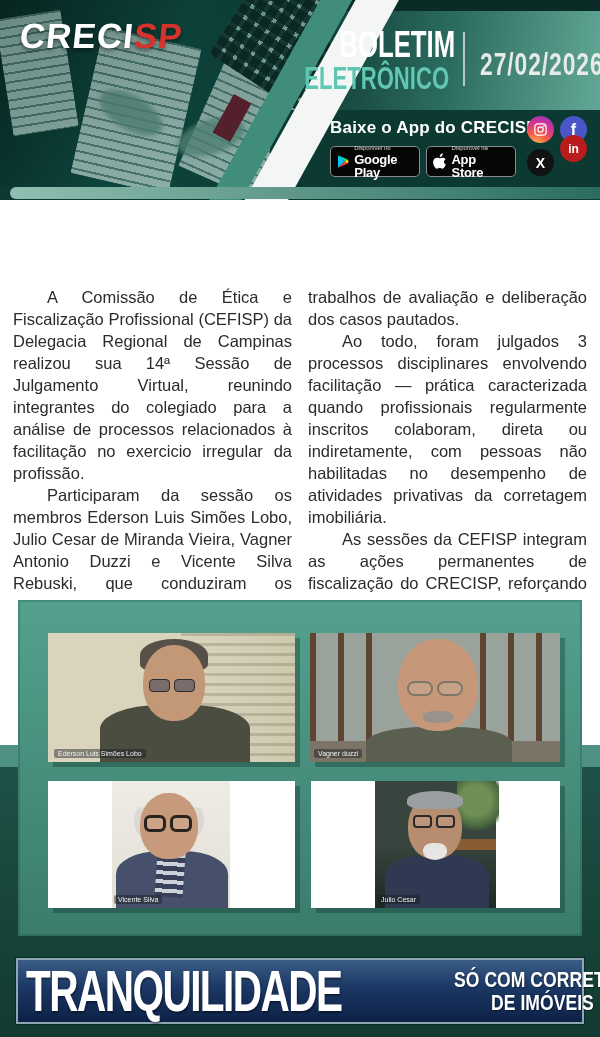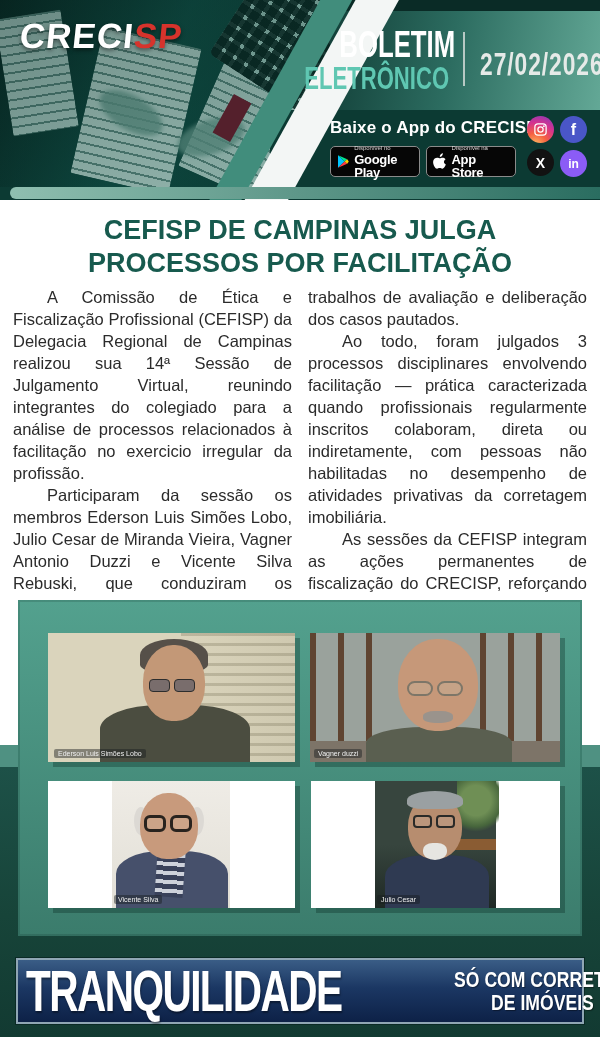--- a/index.html
+++ b/index.html
@@ -55,21 +55,21 @@
   .badge.apple { left:426px; }
   .badge .txt { display:flex; flex-direction:column; line-height:1; }
   .badge .t1 { color:#dadada; font-size:6px; margin-bottom:2px; }
   .badge .t2 { color:#fff; font-size:13px; font-weight:700; letter-spacing:-.3px; }
 
   .social { position:absolute; z-index:5; width:27px; height:27px; border-radius:50%; display:flex; align-items:center;
     justify-content:center; color:#fff; font-weight:700; cursor:pointer; }
   .social.instagram { left:527px; top:116px; background:radial-gradient(circle at 30% 110%, #fdc468 0%, #f56040 35%, #d5328f 65%, #8a3ab9 95%); }
   .social.facebook { left:560px; top:116px; background:#4a56c8; font-size:16px; }
   .social.x { left:527px; top:149px; background:#121212; font-size:14px; }
-  .social.linkedin { left:560px; top:150px; background:#8b5cf6; font-size:12px; }
+  .social.linkedin { left:560px; top:135px; background:#b91c1c; font-size:12px; }
 
   .header-strip { position:absolute; left:10px; top:187px; width:590px; height:12px; z-index:6; border-radius:6px 0 0 6px;
     background:linear-gradient(90deg,#8fbfb0,#2a6d60); }
 
   
   .article-title { position:absolute; left:0; top:214px; width:600px; text-align:center; color:#175a4e;
     font-weight:700; font-size:27px; line-height:1.22; }
   .article-cols { position:absolute; left:13px; top:286px; width:574px; height:312px; column-count:2; column-gap:16px;
     column-fill:auto; font-size:16.5px; line-height:22px; text-align:justify; color:#2b2b2b; overflow:hidden; }
   .article-cols p { text-indent:34px; }
@@ -214,24 +214,20 @@
         <circle cx="17.4" cy="6.6" r="1.4" fill="#fff"></circle>
       </svg>
     </div>
     <div class="social facebook">f</div>
     <div class="social x">X</div>
     <div class="social linkedin">in</div>
 
     <div class="header-strip"></div>
   </div>
 
-  <div class="article-title">
-    <div>CEFISP DE CAMPINAS JULGA</div>
-    <div>PROCESSOS POR FACILITAÇÃO</div>
-  </div>
 
   <div class="article-cols">
     <p>A Comissão de Ética e Fiscalização Profissional (CEFISP) da Delegacia Regional de Campinas realizou sua 14ª Sessão de Julgamento Virtual, reunindo integrantes do colegiado para a análise de processos relacionados à facilitação no exercicio irregular da profissão.</p>
     <p>Participaram da sessão os membros Ederson Luis Simões Lobo, Julio Cesar de Miranda Vieira, Vagner Antonio Duzzi e Vicente Silva Rebuski, que conduziram os trabalhos de avaliação e deliberação dos casos pautados.</p>
     <p>Ao todo, foram julgados 3 processos disciplinares envolvendo facilitação — prática caracterizada quando profissionais regularmente inscritos colaboram, direta ou indiretamente, com pessoas não habilitadas no desempenho de atividades privativas da corretagem imobiliária.</p>
     <p>As sessões da CEFISP integram as ações permanentes de fiscalização do CRECISP, reforçando o compromisso do Conselho com a ética profissional, o cumprimento da legislação e a proteção da sociedade contra irregularidades no mercado imobiliário.</p>
   </div>
 
   <div class="bg-band"></div>
   <div class="bg-dark"></div>

